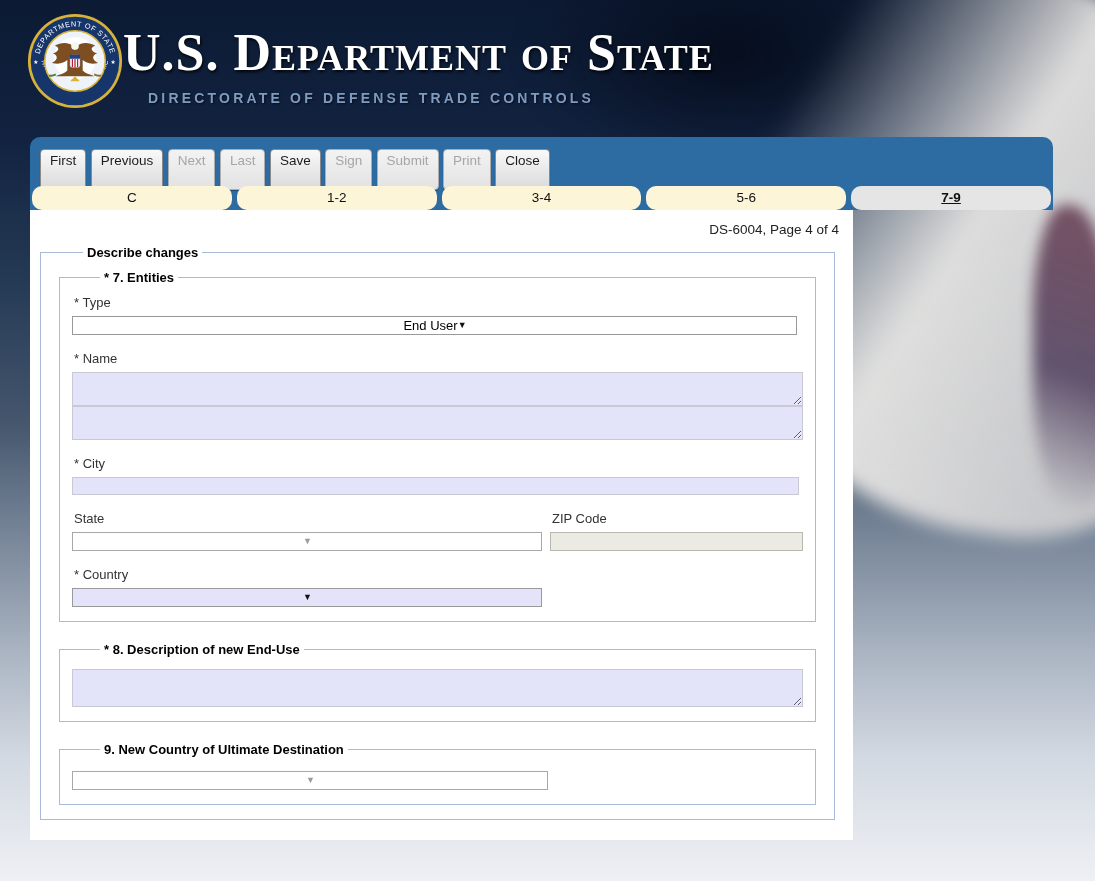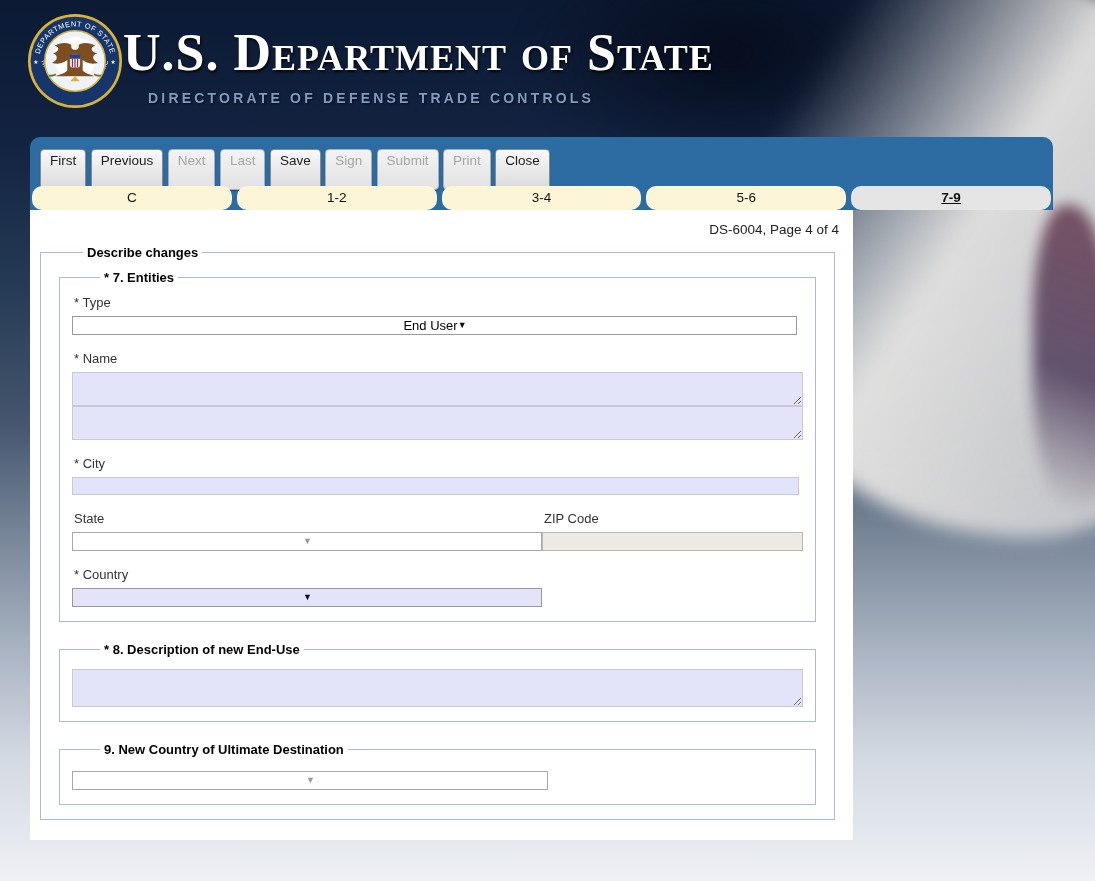--- a/index.html
+++ b/index.html
@@ -68,21 +68,21 @@
   .w-full { width:calc(100% - 6px); }
   .w-half { width:470px; }
   .w-half9 { width:476px; }
 
   .ta { display:block; width:100%; height:34px; background:#e3e3fa; border:1px solid #c9c9d6;
     font-family:"Liberation Sans", sans-serif; font-size:13px; resize:both; }
   .ti { display:block; width:calc(100% - 4px); height:18px; background:#e3e3fa;
     border:1px solid #c9c9d6; font-size:13px; padding:0 4px; }
   .ti.dis { background:#ebebe4; border:1px solid #b8b8b0; height:19px; width:100%; }
 
-  .row2 { display:flex; gap:0; }
+  .row2 { display:flex; gap:8px; }
   .col-state { width:470px; }
   .col-zip { flex:1; }
   .row2 .flabel { margin-top:16px; }
 </style>
 </head>
 <body>
 
 <div class="page">
 
   <div class="fold-dark"></div>

